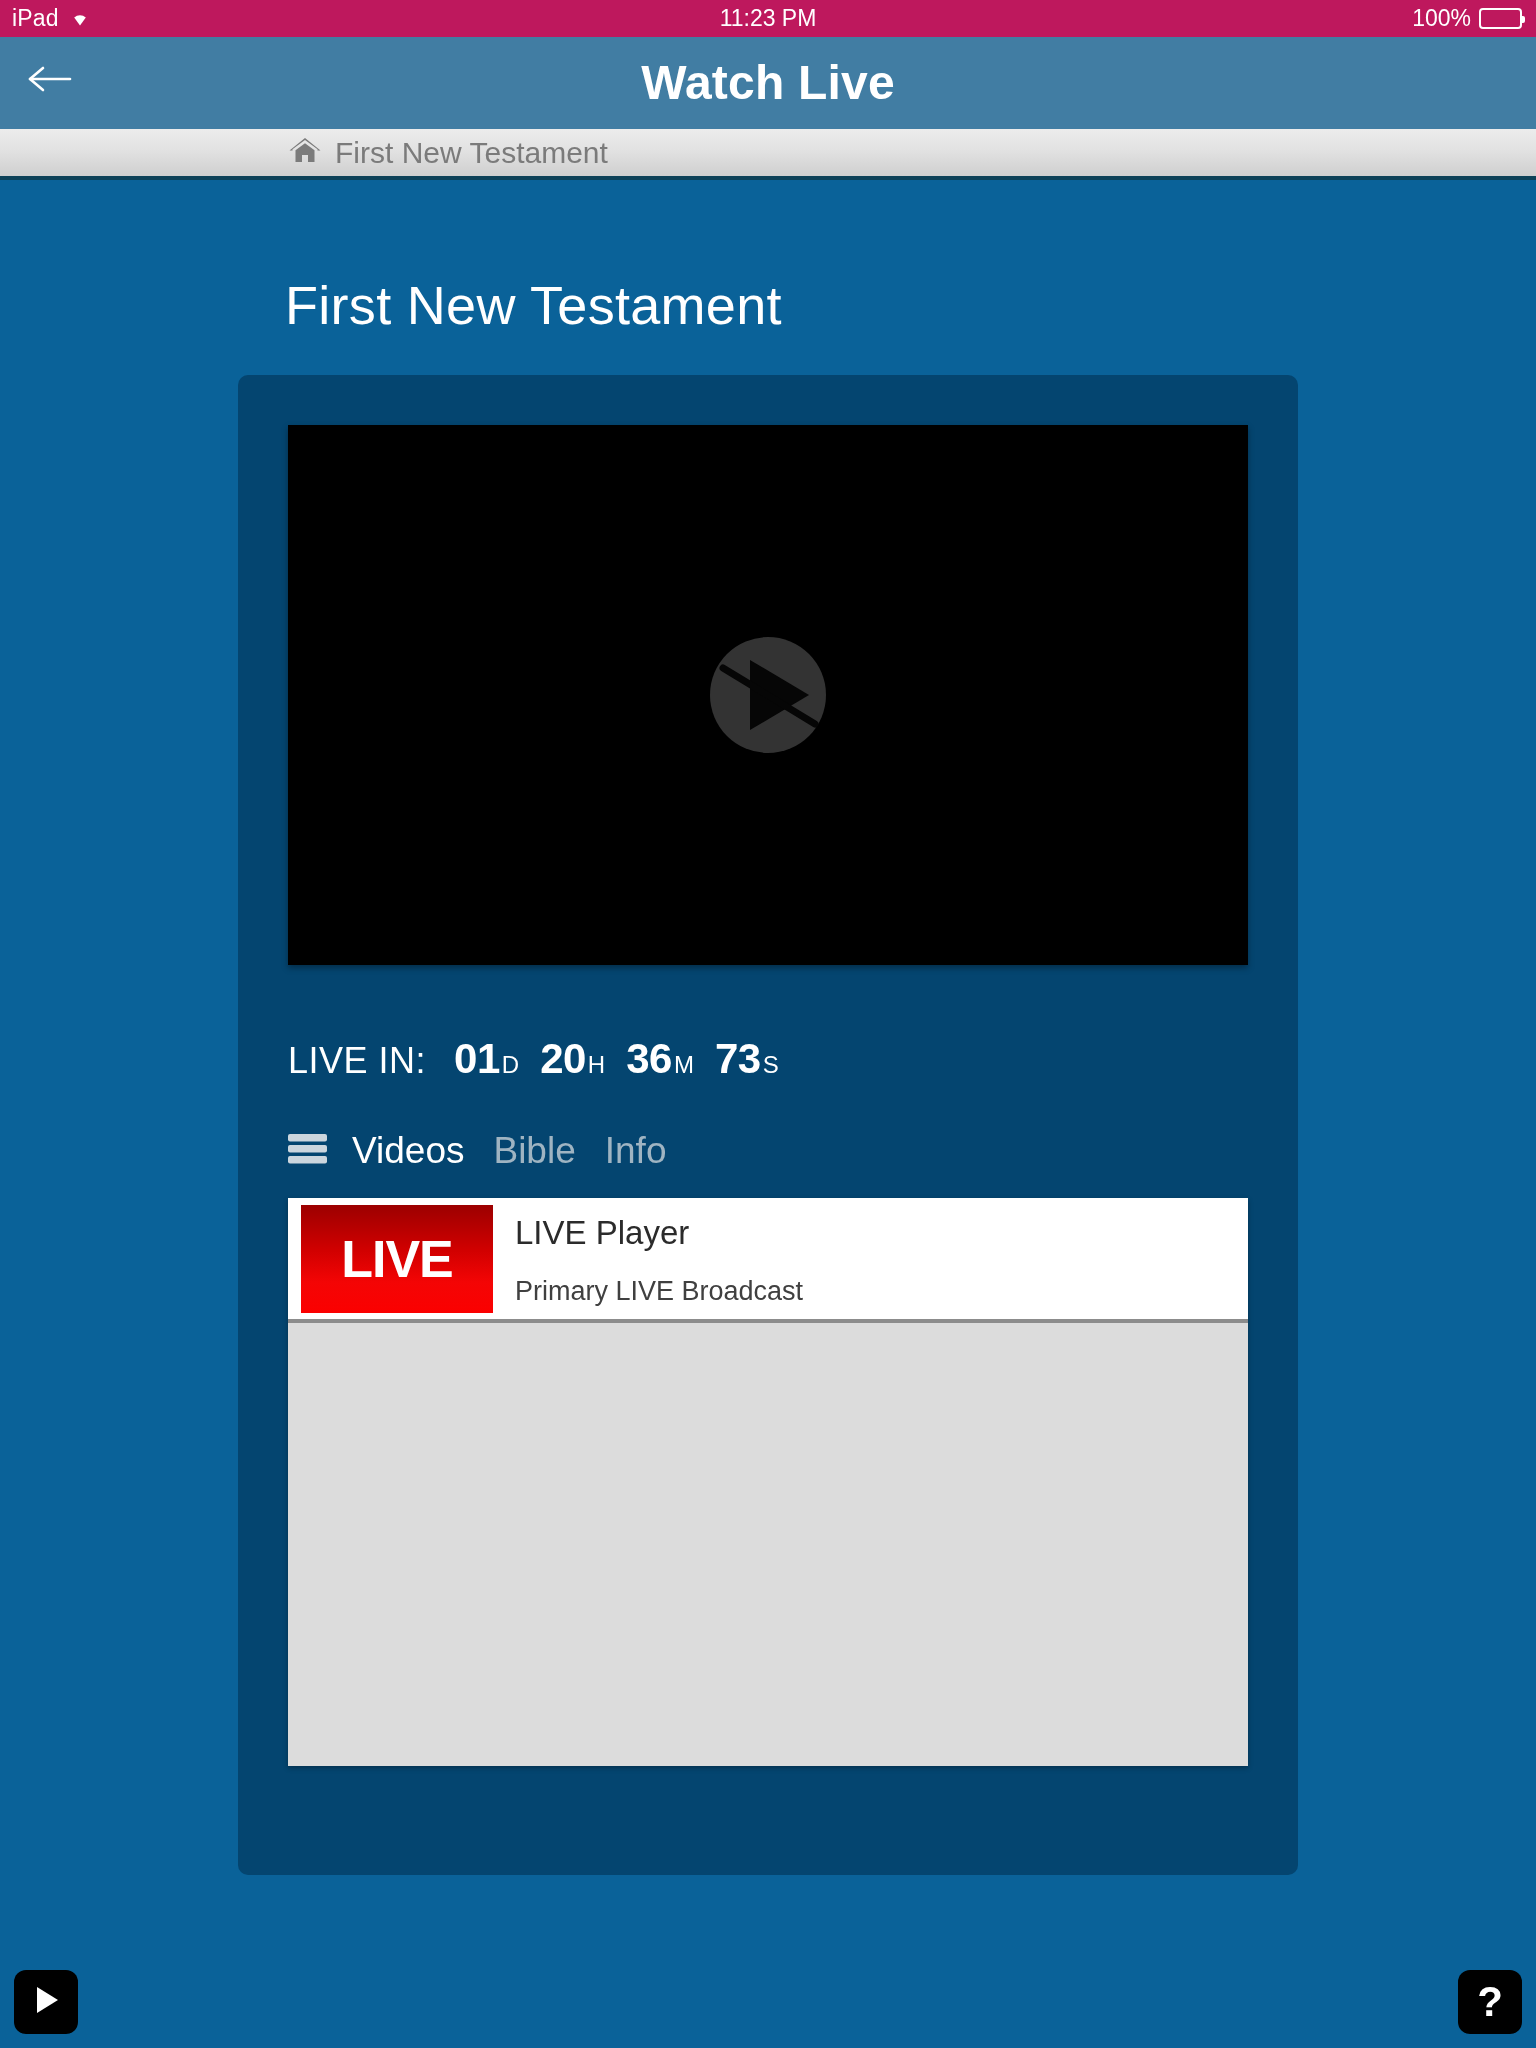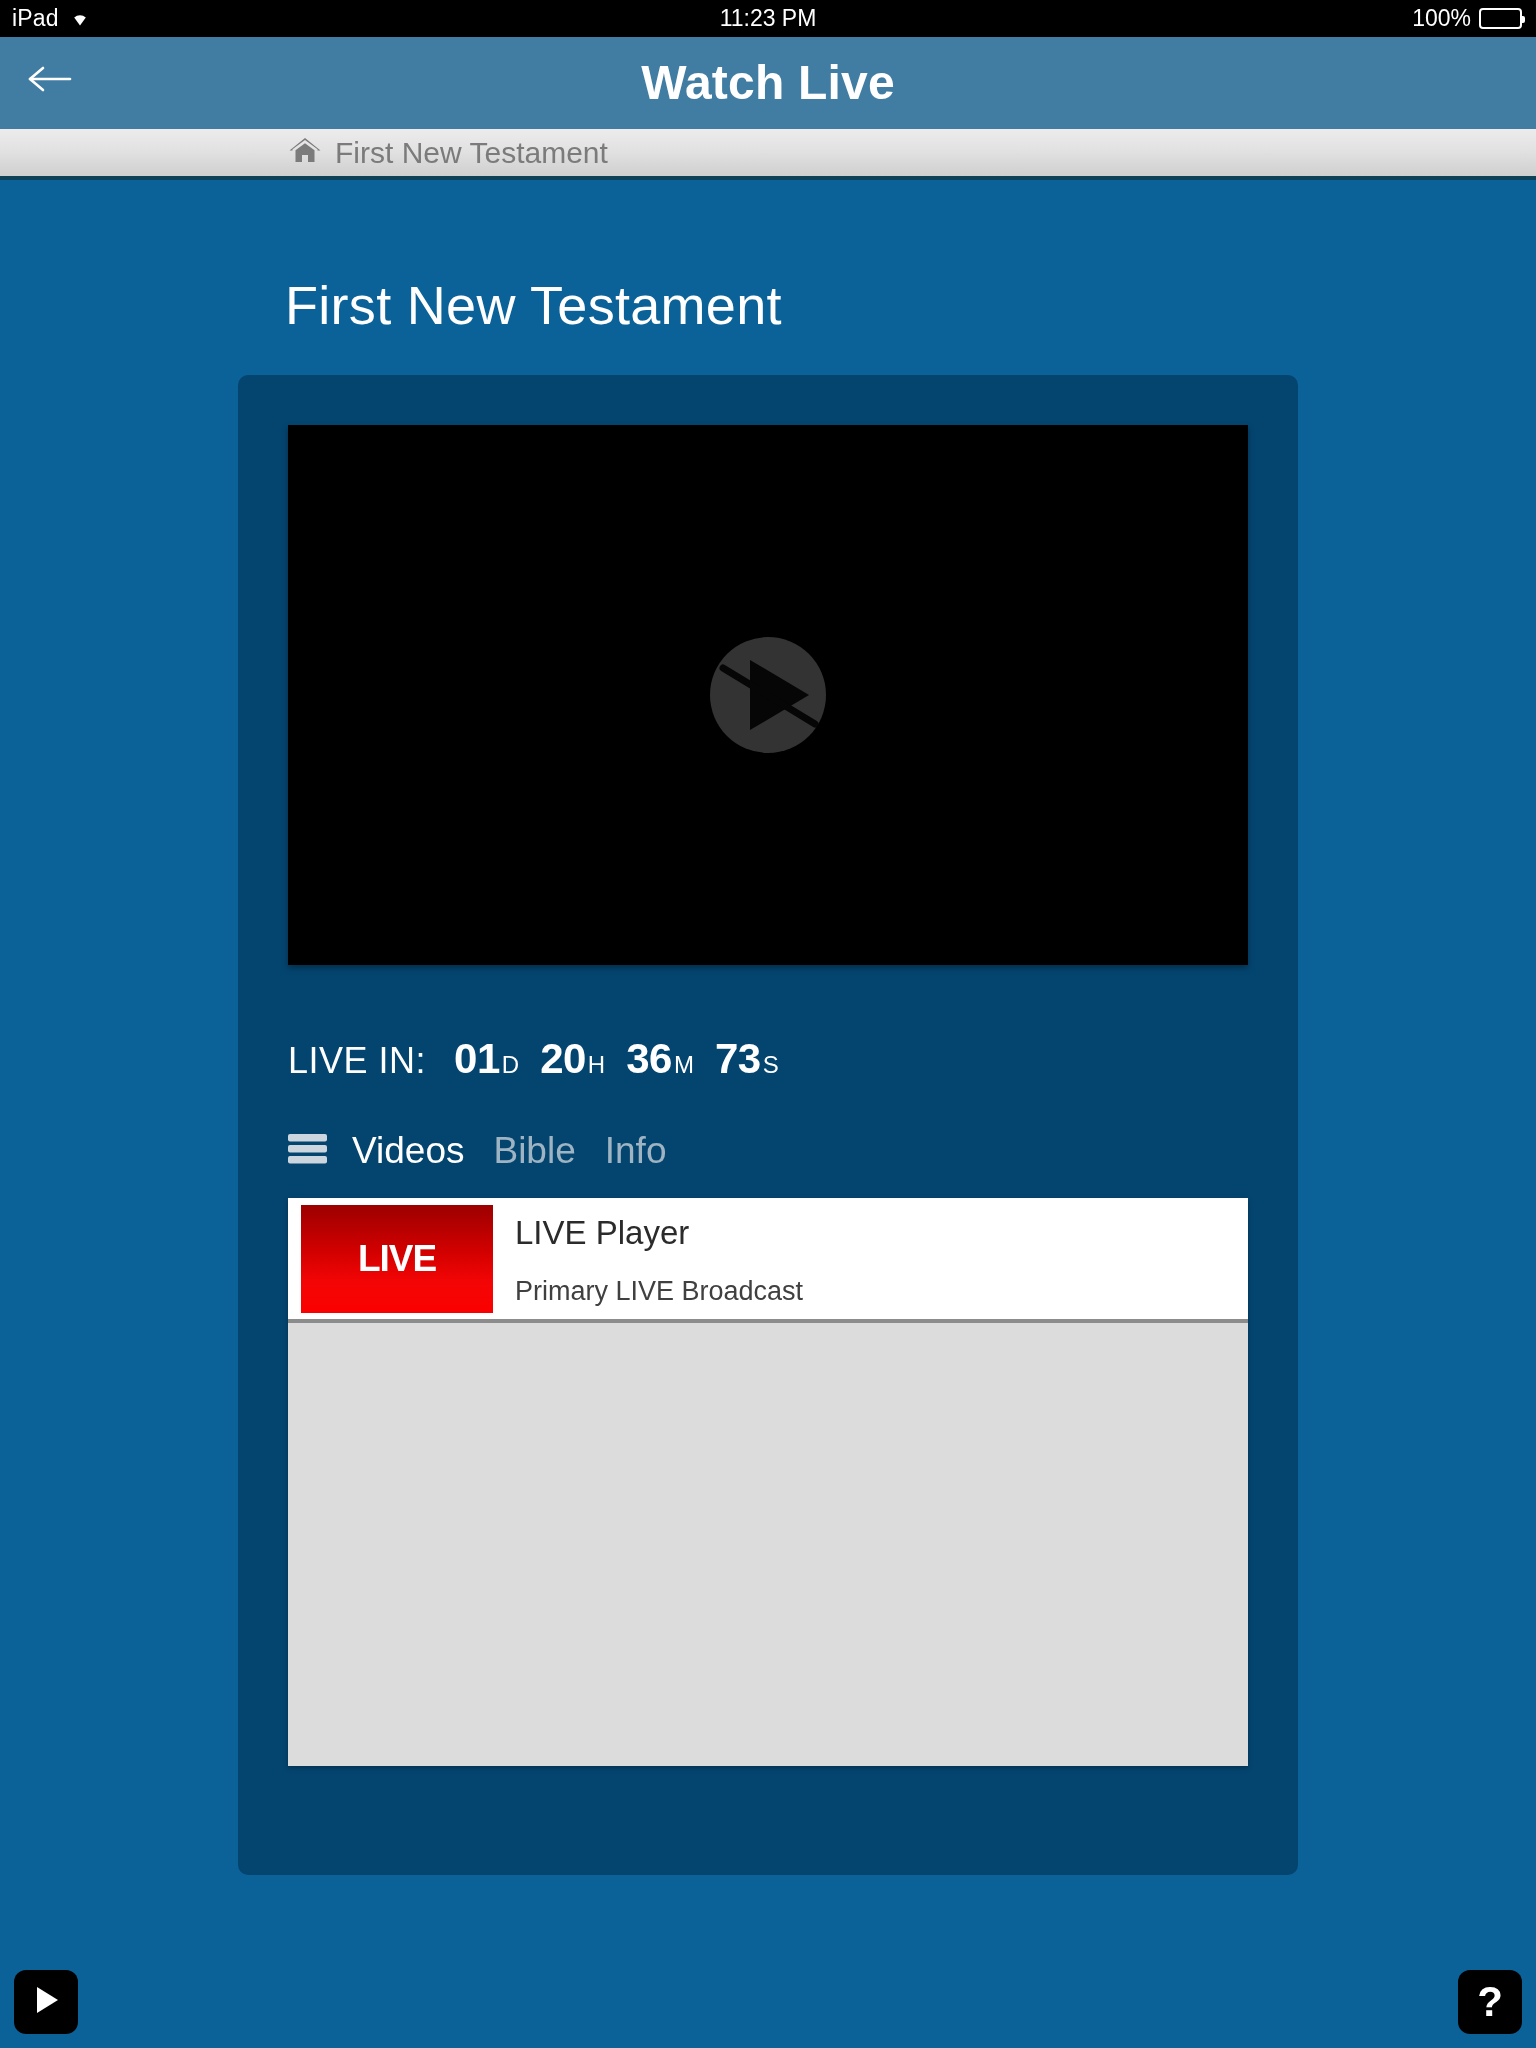--- a/index.html
+++ b/index.html
@@ -15,21 +15,21 @@
     position: relative;
     -webkit-font-smoothing: antialiased;
   }
 
   
   .statusbar {
     position: absolute;
     top: 0; left: 0;
     width: 1536px;
     height: 37px;
-    background: #000000;
+    background: #be185d;
     color: #ffffff;
     font-size: 23px;
     display: flex;
     align-items: center;
   }
   .sb-left {
     position: absolute;
     left: 12px;
     display: flex;
     align-items: center;
@@ -254,21 +254,21 @@
     height: 108px;
     background: linear-gradient(to bottom, #9c0000 0%, #d10000 42%, #f40505 72%, #fb0000 100%);
     display: flex;
     align-items: center;
     justify-content: center;
     flex: none;
   }
   .thumb-text {
     color: #ffffff;
     font-weight: bold;
-    font-size: 37px;
+    font-size: 52px;
     letter-spacing: -1px;
     font-family: "Liberation Sans", sans-serif;
   }
   .item-text {
     margin-left: 22px;
     display: flex;
     flex-direction: column;
     justify-content: center;
     height: 108px;
     padding-top: 4px;

